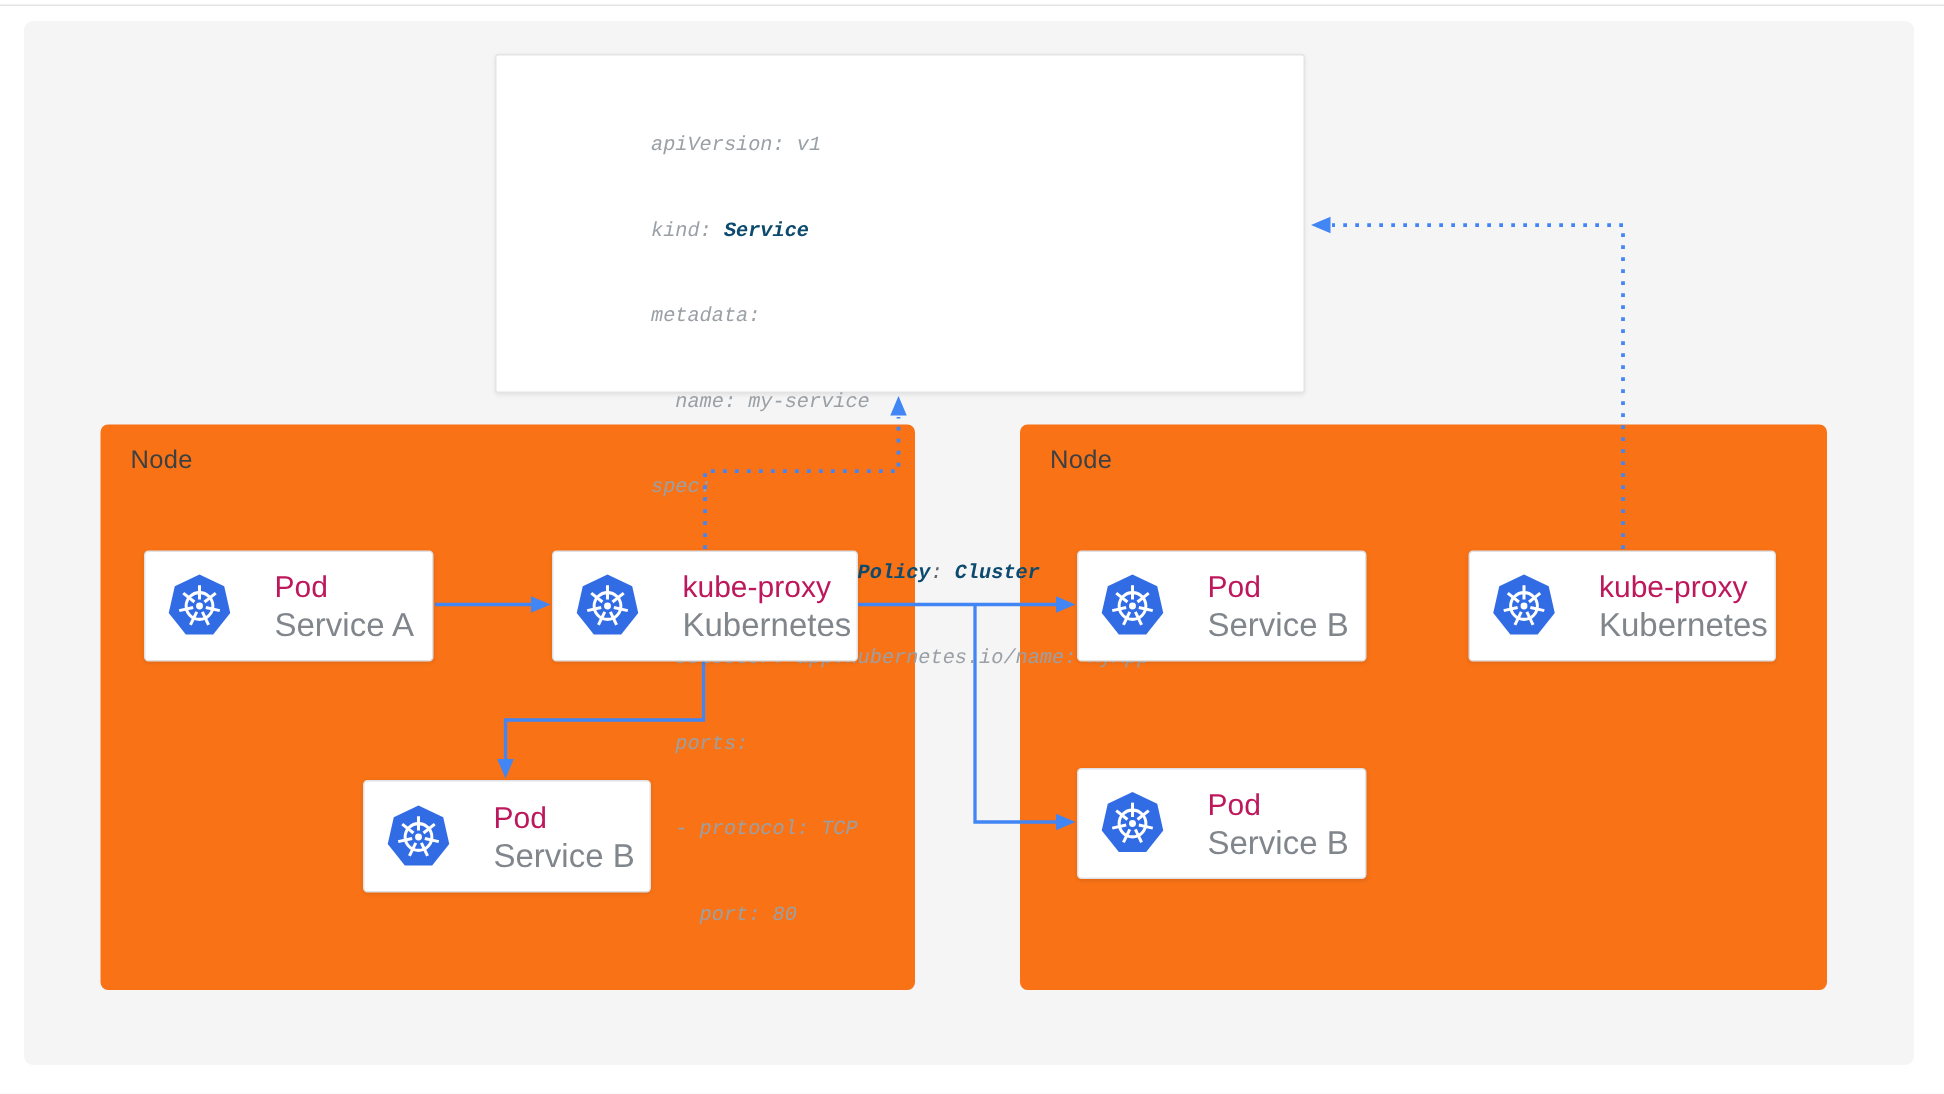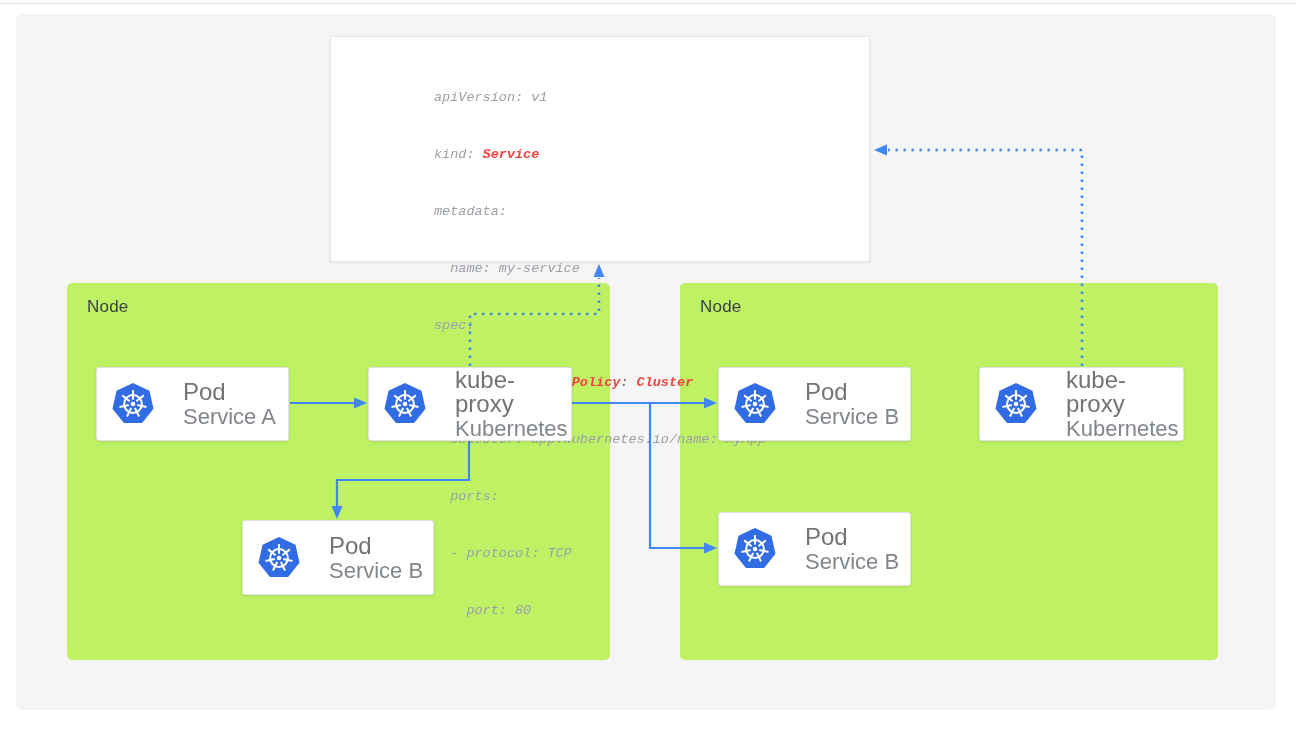--- a/index.html
+++ b/index.html
@@ -10,21 +10,21 @@
   }
   .top-rule{
     position:absolute;top:3px;left:0;width:1296px;height:1px;
     background:#e4e4e4;
   }
   .panel{
     position:absolute;left:16px;top:14px;width:1260px;height:696px;
     background:#f5f5f6;border-radius:6px;
   }
   .node{
-    position:absolute;background:#bef264;border-radius:5px;
+    position:absolute;background:#f97316;border-radius:5px;
   }
   .node-left{left:67px;top:283px;width:543px;height:377px;}
   .node-right{left:680px;top:283px;width:538px;height:377px;}
   .node-label{
     padding:14px 0 0 20px;font-size:17px;color:#3c4043;letter-spacing:.2px;
   }
   .connectors{
     position:absolute;left:0;top:0;width:1296px;height:729px;
     pointer-events:none;
   }
@@ -38,33 +38,33 @@
   .card{
     position:absolute;height:74px;background:#ffffff;
     border:1px solid #e0e2e6;border-radius:3px;
     box-shadow:0 1px 3px rgba(0,0,0,0.10);
     display:flex;align-items:center;gap:27px;
     padding-left:13px;box-sizing:border-box;
   }
   .k8s-icon{display:block;width:46px;height:46px;flex:0 0 46px;}
   .k8s-icon svg{width:46px;height:46px;display:block;}
   .card-text{display:flex;flex-direction:column;gap:2px;}
-  .card-title{font-size:24px;color:#737373;line-height:24px;}
+  .card-title{font-size:20px;color:#be185d;line-height:24px;}
   .card-subtitle{font-size:22px;color:#80868b;line-height:22px;}
   .yaml-card{
     position:absolute;left:330px;top:36px;width:540px;height:226px;
     background:#ffffff;border:1px solid #e4e4e4;border-radius:2px;
     box-shadow:0 1px 3px rgba(0,0,0,0.08);
     box-sizing:border-box;padding:13px 8px 0 83px;
   }
   .yaml{
     font-family:"Liberation Mono", monospace;font-style:italic;
     font-size:13.5px;line-height:19px;color:#9aa0a6;white-space:pre;margin-left:20px;
   }
-  .yb{font-weight:bold;color:#ef4444;}
+  .yb{font-weight:bold;color:#0c4a6e;}
   .yc{color:#5f6368;}
 </style>
 </head>
 <body>
 
 <svg width="0" height="0" style="position:absolute" aria-hidden="true">
   <defs>
     <g id="k8s">
       <polygon points="24,2 41.2,10.3 45.4,28.9 33.5,43.8 14.5,43.8 2.6,28.9 6.8,10.3" fill="#326ce5"></polygon>
       <g stroke="#ffffff" stroke-width="2.1" fill="none">

